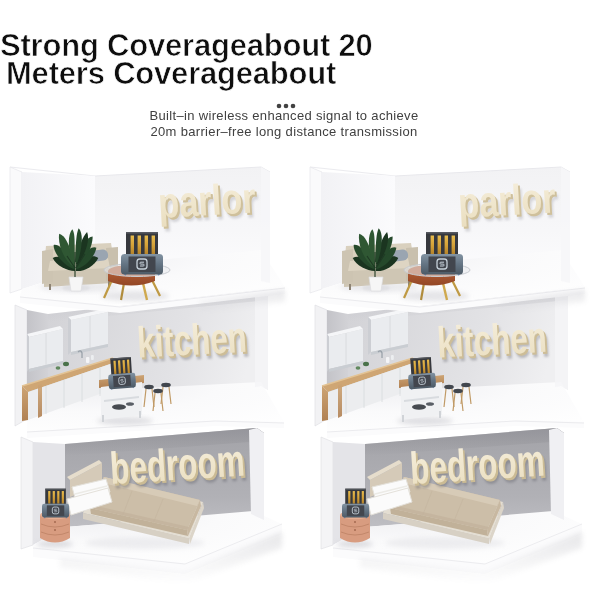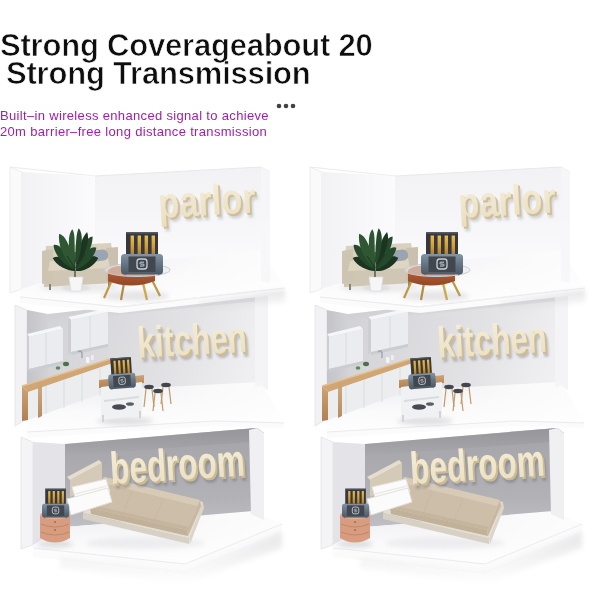--- a/index.html
+++ b/index.html
@@ -1,26 +1,26 @@
 <!DOCTYPE html>
 <html><head>
 <meta charset="utf-8">
 <style>
   html,body{margin:0;padding:0;width:600px;height:600px;background:#fff;overflow:hidden}
   body{font-family:"Liberation Sans",sans-serif;position:relative}
   .title{position:absolute;left:0;top:32px;width:556px;text-align:left;
     font-size:31px;font-weight:bold;color:#0e0e0e;line-height:28.3px;letter-spacing:-0.2px;-webkit-text-stroke:0.7px #ffffff}
   .title .l2{display:inline-block;transform:translateX(6px)}
   .dots{position:absolute;left:0;top:0;width:600px}
-  .sub{position:absolute;left:0;top:108px;width:568px;text-align:left;
-    font-size:13px;color:#a21caf;line-height:15.7px;letter-spacing:0.33px}
+  .sub{position:absolute;left:0;top:108px;width:568px;text-align:center;
+    font-size:13px;color:#404040;line-height:15.7px;letter-spacing:0.33px}
 </style>
 </head>
 <body>
-<div class="title">Strong Coverageabout 20<br><span class="l2">Strong Transmission</span></div>
+<div class="title">Strong Coverageabout 20<br><span class="l2">Meters Coverageabout</span></div>
 <svg class="dots" width="600" height="600" viewBox="0 0 600 600" style="position:absolute;left:0;top:0">
   <circle cx="279" cy="106" r="2.3" fill="#424242"></circle>
   <circle cx="286" cy="106" r="2.3" fill="#424242"></circle>
   <circle cx="293" cy="106" r="2.3" fill="#424242"></circle>
 </svg>
 <div class="sub">Built–in wireless enhanced signal to achieve<br>20m barrier–free long distance transmission</div>
 <svg id="scene" width="600" height="600" viewBox="0 0 600 600" style="position:absolute;left:0;top:0">
 <defs>
 <linearGradient id="gLWallP" x1="0" y1="0" x2="1" y2="0">
   <stop offset="0" stop-color="#f2f2f5"></stop>

